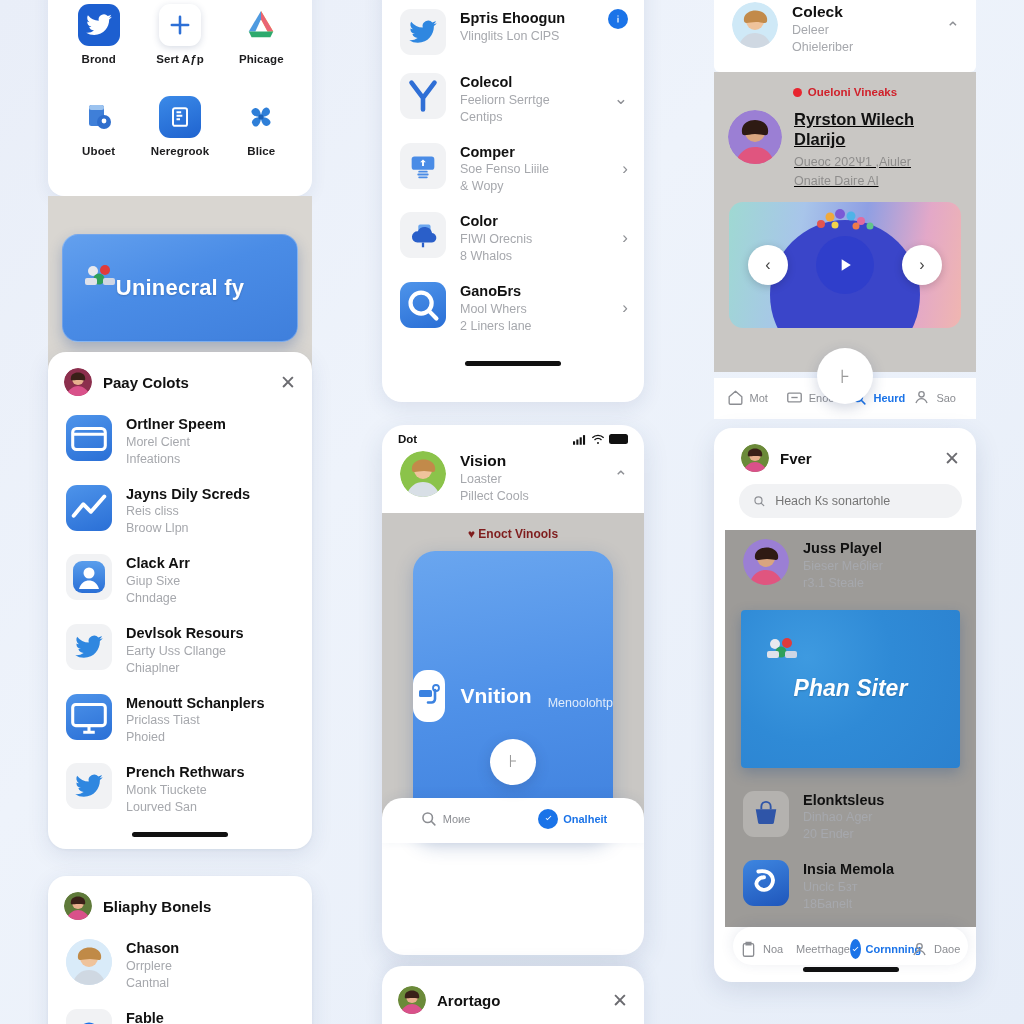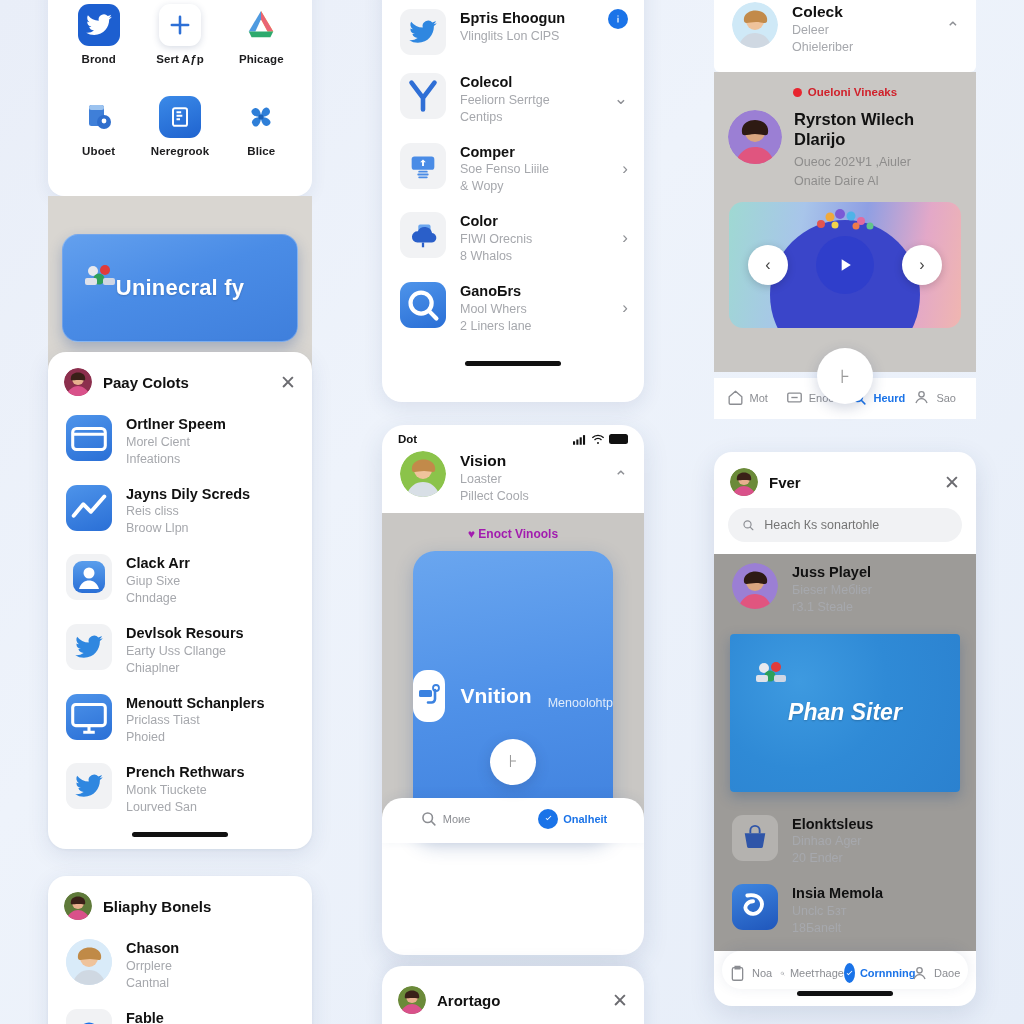--- a/index.html
+++ b/index.html
@@ -85,21 +85,21 @@
     background:#fff;border-radius:0 0 20px 20px;
     box-shadow:0 6px 20px rgba(40,60,110,.10);padding-top:26px;}
   .m-phone{position:absolute;left:0;top:425px;width:262px;height:530px;
     border-radius:22px;overflow:hidden;background:#fff;
     box-shadow:0 8px 26px rgba(40,60,110,.13);}
   .statusbar{display:flex;align-items:center;justify-content:space-between;
     padding:8px 16px 2px;font-size:11.5px;font-weight:700;color:#111;}
   .sb-right{display:flex;align-items:center;gap:4px;}
   .bat{width:19px;height:10px;border-radius:2.5px;background:#111;}
   .m-body{background:#c9c7c4;padding:14px 0 0;min-height:330px;position:relative;}
-  .enact{color:#a21caf;font-size:12px;font-weight:700;text-align:center;margin-bottom:10px;}
+  .enact{color:#7f1d1d;font-size:12px;font-weight:700;text-align:center;margin-bottom:10px;}
   .hero{
     margin:0 auto;width:200px;height:290px;border-radius:22px;
     background:linear-gradient(170deg,#6aa6ef 0%,#4f91e8 50%,#3f80dd 100%);
     display:flex;flex-direction:row;align-items:center;justify-content:center;gap:16px;
     box-shadow:0 5px 18px rgba(30,70,140,.25);
   }
   .hero-ic{width:52px;height:52px;border-radius:14px;background:#fff;display:flex;align-items:center;justify-content:center;}
   .hero-t{color:#fff;font-size:21px;font-weight:700;}
   .hero-s{color:#e0ecfb;font-size:12.5px;margin-top:14px;}
   .tabbar{
@@ -118,39 +118,39 @@
   }
   .m-bottom{position:absolute;left:0;top:966px;width:262px;height:90px;
     background:#fff;border-radius:20px 20px 0 0;box-shadow:0 -2px 18px rgba(40,60,110,.10);}
 
   
   .r-top{position:absolute;left:0;top:-28px;width:262px;height:100px;
     background:#fff;border-radius:0 0 6px 6px;padding-top:28px;}
   .r-media{position:absolute;left:0;top:72px;width:262px;height:300px;background:#c9c7c4;padding-top:14px;}
   .live{display:flex;align-items:center;justify-content:center;gap:6px;font-size:11.5px;color:#d0212b;font-weight:700;}
   .live-dot{width:9px;height:9px;border-radius:50%;background:#e8252f;display:inline-block;}
-  .r-featrow{display:flex;gap:12px;padding:12px 14px 4px;}
+  .r-featrow{display:flex;gap:12px;padding:12px 14px 4px;text-decoration:underline;}
   .feat-av{width:54px;height:54px;border-radius:50%;flex:none;overflow:hidden;}
   .feat-t{font-size:16.5px;font-weight:700;color:#111;line-height:1.2;}
   .feat-s{font-size:12.5px;color:#8e8d8c;margin-top:5px;}
   .player{
     position:relative;margin:10px auto 0;width:232px;height:126px;border-radius:14px;overflow:hidden;
     background:linear-gradient(100deg,#9fd9d2 0%,#a8c5ea 30%,#8f9fe3 55%,#e3a8c8 80%,#f0b6b0 100%);
     display:flex;align-items:center;justify-content:center;gap:28px;
   }
   .mound{position:absolute;left:50%;bottom:-42px;transform:translateX(-50%);
     width:150px;height:150px;border-radius:50%;background:#3a45c9;}
   .confetti{position:absolute;left:50%;top:6px;transform:translateX(-50%);width:64px;height:26px;}
   .pbtn{width:40px;height:40px;border-radius:50%;background:#fff;display:flex;align-items:center;justify-content:center;
     color:#444;font-size:16px;z-index:2;box-shadow:0 2px 8px rgba(0,0,0,.18);}
   .pplay{width:58px;height:58px;border-radius:50%;background:#2f3ecb;display:flex;align-items:center;justify-content:center;z-index:2;}
   .r-tabbar{position:absolute;left:0;top:378px;width:262px;background:#fff;
     display:flex;align-items:center;justify-content:space-around;padding:10px 8px 12px;}
-  .r-card{position:absolute;left:0;top:452px;width:262px;border-radius:18px;overflow:hidden;background:#fff;
-    box-shadow:0 8px 26px rgba(40,60,110,.13);}
+  .r-card{position:absolute;left:0;top:428px;width:262px;border-radius:18px;overflow:hidden;background:#fff;
+    box-shadow:0 8px 26px rgba(40,60,110,.13);padding-left:11px;}
   .searchbar{display:flex;align-items:center;gap:9px;margin:2px 14px 12px;padding:9px 13px;border-radius:20px;background:#f1f2f4;}
   .searchbar input{border:0;background:transparent;outline:none;font-size:12.5px;color:#9a9ca1;width:100%;font-family:"Liberation Sans",sans-serif;}
   .dim{background:#9d9b98;}
   .r-banner-wrap{background:#9d9b98;padding:10px 16px 14px;}
   .r-banner{height:158px;border-radius:4px;display:flex;align-items:center;justify-content:center;position:relative;
     background:radial-gradient(circle at 30% 30%, #3e9ae0 0%, #2f8ad6 45%, #2b81cf 100%);
     box-shadow:0 5px 14px rgba(20,70,130,.28);font-style:italic;}
   .r-banner-title{color:#fff;font-size:23px;font-weight:700;text-shadow:0 1px 2px rgba(0,0,0,.2);}
   .r-tabbar2{background:#fff;border-radius:20px;margin:0 8px;display:flex;align-items:center;justify-content:space-around;
     padding:12px 6px 6px;position:relative;z-index:3;box-shadow:0 -2px 14px rgba(40,60,110,.10);}

